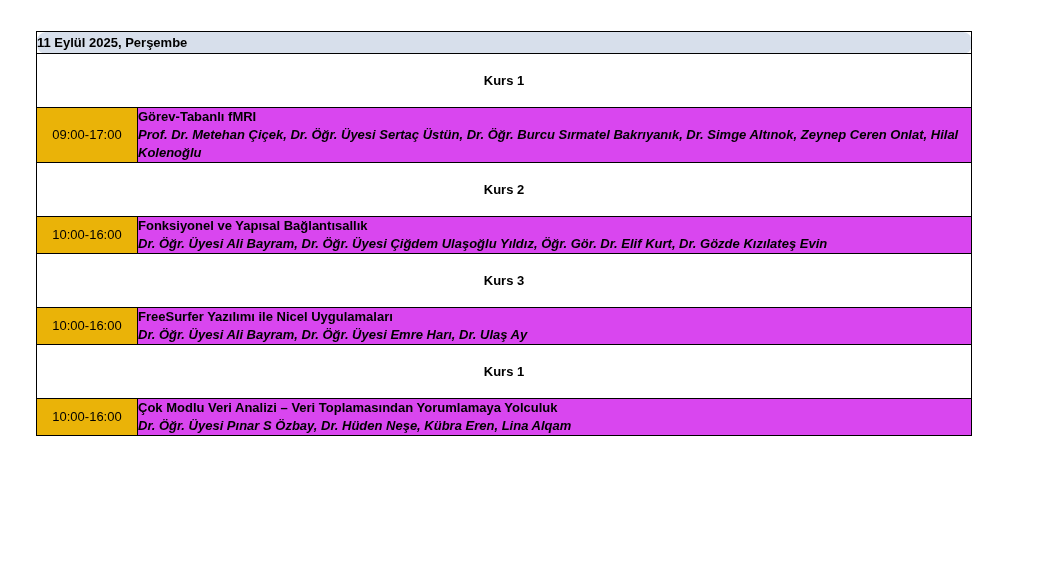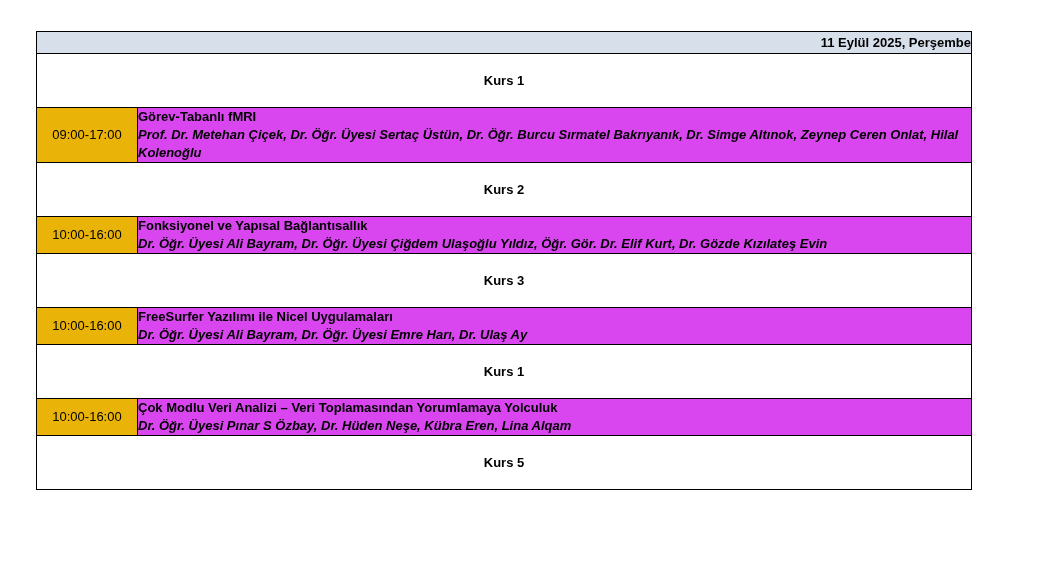--- a/index.html
+++ b/index.html
@@ -28,24 +28,25 @@
   }
   table.schedule td {
     border: 1px solid #000000;
     padding: 0;
     vertical-align: middle;
     font-size: 13px;
     line-height: 18px;
   }
   td.date-header {
     height: 21px;
-    text-align: right;
+    text-align: left;
     font-weight: bold;
     background: #d7dfeb;
     font-size: 13.5px;
+    border-radius: 9px;
   }
   td.group-header {
     height: 53px;
     text-align: center;
     font-weight: bold;
     background: #ffffff;
   }
   td.time-cell {
     width: 100px;
     text-align: center;
@@ -117,18 +118,15 @@
         <td class="group-header" colspan="2">Kurs 1</td>
       </tr>
       <tr class="course-row">
         <td class="time-cell">10:00-16:00</td>
         <td class="course-cell">
           <div class="course-title">Çok Modlu Veri Analizi – Veri Toplamasından Yorumlamaya Yolculuk</div>
           <div class="course-instructors">Dr. Öğr. Üyesi Pınar S Özbay, Dr. Hüden Neşe, Kübra Eren, Lina Alqam</div>
         </td>
       </tr>
 
-      <tr>
-        <td class="group-header" colspan="2">Kurs 5</td>
-      </tr>
     </tbody>
   </table>
 </div>
 
 </body></html>

